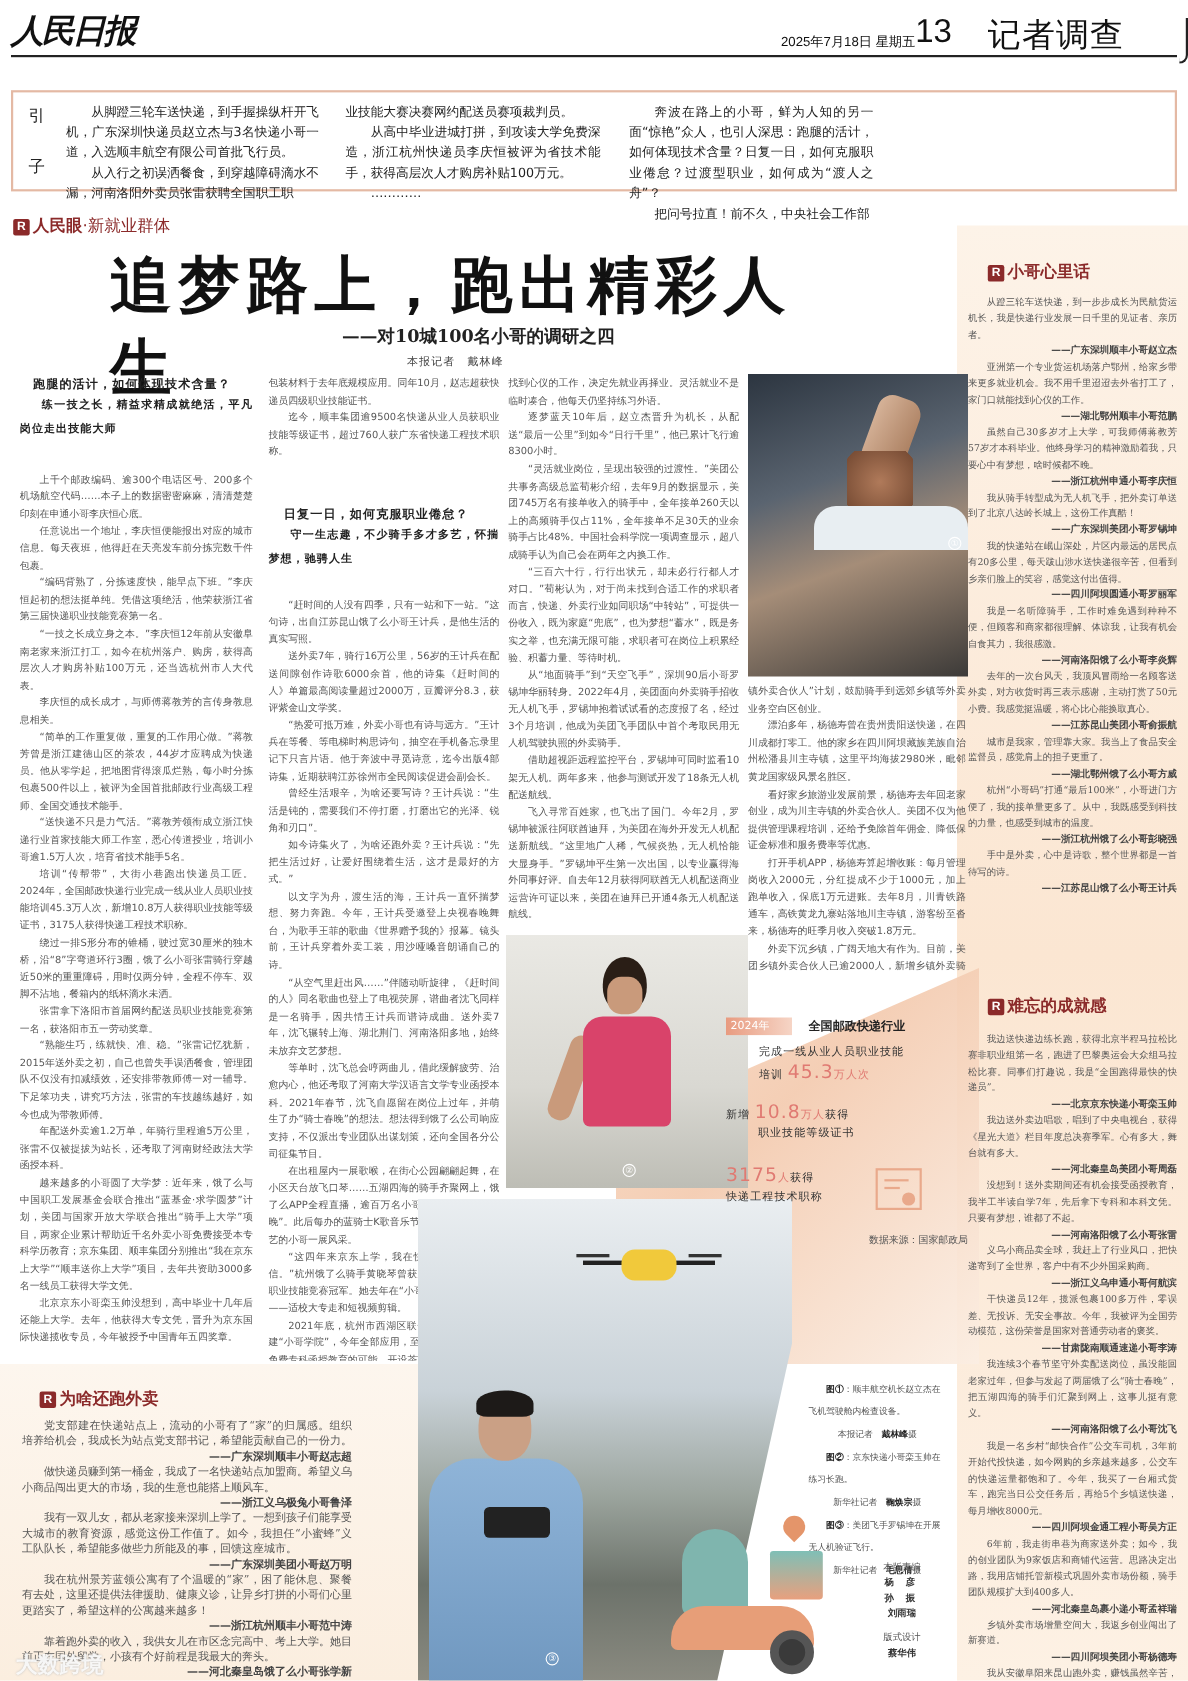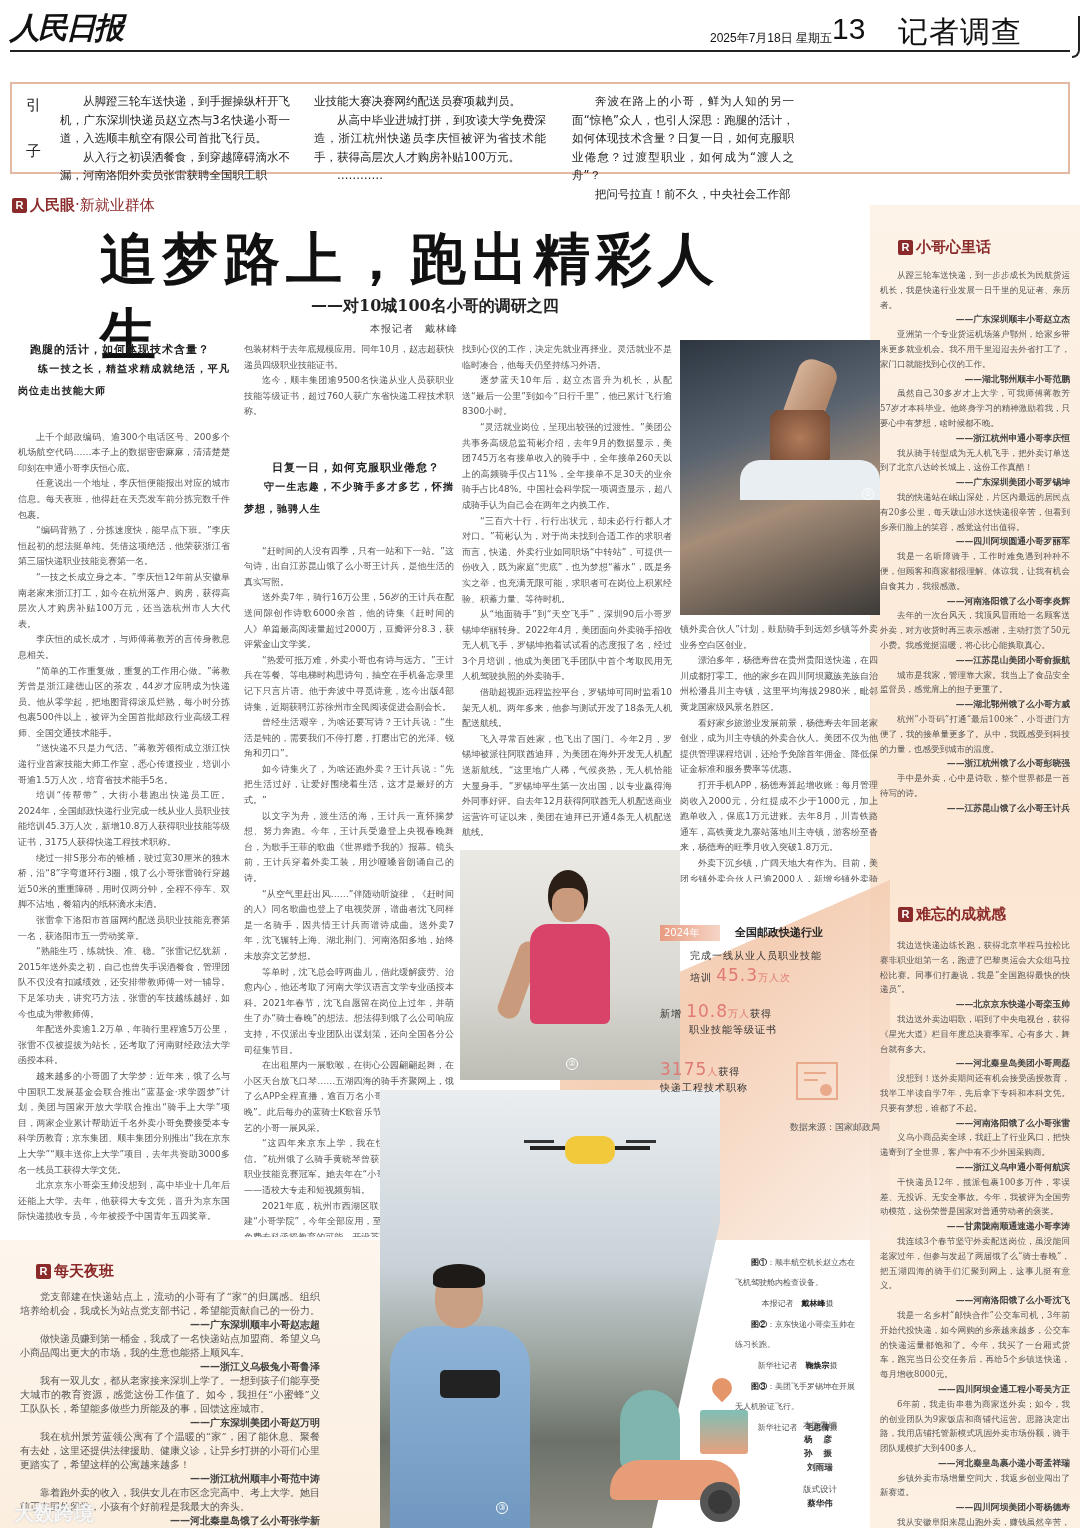--- a/index.html
+++ b/index.html
@@ -164,21 +164,21 @@
   <p>年配送外卖逾1.2万单，年骑行里程逾5万公里，张雷不仅被提拔为站长，还考取了河南财经政法大学函授本科。</p>
   <p>越来越多的小哥圆了大学梦：近年来，饿了么与中国职工发展基金会联合推出“蓝基金·求学圆梦”计划，美团与国家开放大学联合推出“骑手上大学”项目，两家企业累计帮助近千名外卖小哥免费接受本专科学历教育；京东集团、顺丰集团分别推出“我在京东上大学”“顺丰送你上大学”项目，去年共资助3000多名一线员工获得大学文凭。</p>
   <p>北京京东小哥栾玉帅没想到，高中毕业十几年后还能上大学。去年，他获得大专文凭，晋升为京东国际快递揽收专员，今年被授予中国青年五四奖章。</p>
 
 </div>
 
 <div class="col" style="left:244px; top:342px; width:210px; height:895px; overflow:hidden;">
   <p class="noindent">包装材料于去年底规模应用。同年10月，赵志超获快递员四级职业技能证书。</p>
   <p>迄今，顺丰集团逾9500名快递从业人员获职业技能等级证书，超过760人获广东省快递工程技术职称。</p>
   <div style="height:40px;"></div>
-  <div class="q-small" style="margin-left:28px;">日复一日，如何克服职业倦怠？</div>
+  <div class="q-small" style="margin-left:14px;">日复一日，如何克服职业倦怠？</div>
   <div class="q-big" style="text-indent:2em; margin-bottom:24px;">守一生志趣，不少骑手多才多艺，怀揣梦想，驰骋人生</div>
   <p>“赶时间的人没有四季，只有一站和下一站。”这句诗，出自江苏昆山饿了么小哥王计兵，是他生活的真实写照。</p>
   <p>送外卖7年，骑行16万公里，56岁的王计兵在配送间隙创作诗歌6000余首，他的诗集《赶时间的人》单篇最高阅读量超过2000万，豆瓣评分8.3，获评紫金山文学奖。</p>
   <p>“热爱可抵万难，外卖小哥也有诗与远方。”王计兵在等餐、等电梯时构思诗句，抽空在手机备忘录里记下只言片语。他于奔波中寻觅诗意，迄今出版4部诗集，近期获聘江苏徐州市全民阅读促进会副会长。</p>
   <p>曾经生活艰辛，为啥还要写诗？王计兵说：“生活是钝的，需要我们不停打磨，打磨出它的光泽、锐角和刃口”。</p>
   <p>如今诗集火了，为啥还跑外卖？王计兵说：“先把生活过好，让爱好围绕着生活，这才是最好的方式。”</p>
   <p>以文字为舟，渡生活的海，王计兵一直怀揣梦想、努力奔跑。今年，王计兵受邀登上央视春晚舞台，为歌手王菲的歌曲《世界赠予我的》报幕。镜头前，王计兵穿着外卖工装，用沙哑嗓音朗诵自己的诗。</p>
   <p>“从空气里赶出风……”伴随动听旋律，《赶时间的人》同名歌曲也登上了电视荧屏，谱曲者沈飞同样是一名骑手，因共情王计兵而谱诗成曲。送外卖7年，沈飞辗转上海、湖北荆门、河南洛阳多地，始终未放弃文艺梦想。</p>
   <p>等单时，沈飞总会哼两曲儿，借此缓解疲劳、治愈内心，他还考取了河南大学汉语言文学专业函授本科。2021年春节，沈飞自愿留在岗位上过年，并萌生了办“骑士春晚”的想法。想法得到饿了么公司响应支持，不仅派出专业团队出谋划策，还向全国各分公司征集节目。</p>
   <p>在出租屋内一展歌喉，在街心公园翩翩起舞，在小区天台放飞口琴……五湖四海的骑手齐聚网上，饿了么APP全程直播，逾百万名小哥在线观看“骑士春晚”。此后每办的蓝骑士K歌音乐节，也让一批多才多艺的小哥一展风采。</p>
@@ -298,21 +298,21 @@
   <p>我是一名乡村“邮快合作”公交车司机，3年前开始代投快递，如今网购的乡亲越来越多，公交车的快递运量都饱和了。今年，我买了一台厢式货车，跑完当日公交任务后，再给5个乡镇送快递，每月增收8000元。</p>
     <p class="sig">——四川阿坝金通工程小哥吴方正</p>
   <p>6年前，我走街串巷为商家送外卖；如今，我的创业团队为9家饭店和商铺代运营。思路决定出路，我用店铺托管新模式巩固外卖市场份额，骑手团队规模扩大到400多人。</p>
     <p class="sig">——河北秦皇岛裹小递小哥孟祥瑞</p>
   <p>乡镇外卖市场增量空间大，我返乡创业闯出了新赛道。</p>
     <p class="sig">——四川阿坝美团小哥杨德寿</p>
   <p>我从安徽阜阳来昆山跑外卖，赚钱虽然辛苦，但顺利地在这里买房、买车、结婚。以后的日子会越过越好，因为我坚信：生活不会亏待每一个努力的人。</p>
 </div>
 
 <div class="side-title" style="left:20px; top:1262px;">
-  <span class="r-badge">R</span><span>每天夜班</span>
+  <span class="r-badge">R</span><span>为啥还跑外卖</span>
 </div>
 <div class="wish-col">
   <p>党支部建在快递站点上，流动的小哥有了“家”的归属感。组织培养给机会，我成长为站点党支部书记，希望能贡献自己的一份力。</p>
     <p class="sig">——广东深圳顺丰小哥赵志超</p>
   <p>做快递员赚到第一桶金，我成了一名快递站点加盟商。希望义乌小商品闯出更大的市场，我的生意也能搭上顺风车。</p>
     <p class="sig">——浙江义乌极兔小哥鲁泽</p>
   <p>我有一双儿女，都从老家接来深圳上学了。一想到孩子们能享受大城市的教育资源，感觉这份工作值了。如今，我担任“小蜜蜂”义工队队长，希望能多做些力所能及的事，回馈这座城市。</p>
     <p class="sig">——广东深圳美团小哥赵万明</p>
   <p>我在杭州景芳蓝领公寓有了个温暖的“家”，困了能休息、聚餐有去处，这里还提供法律援助、健康义诊，让异乡打拼的小哥们心里更踏实了，希望这样的公寓越来越多！</p>
     <p class="sig">——浙江杭州顺丰小哥范中涛</p>

